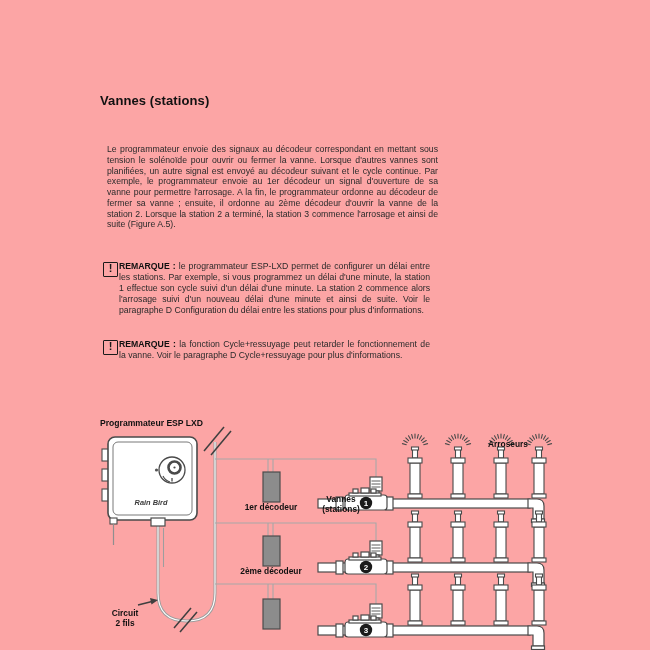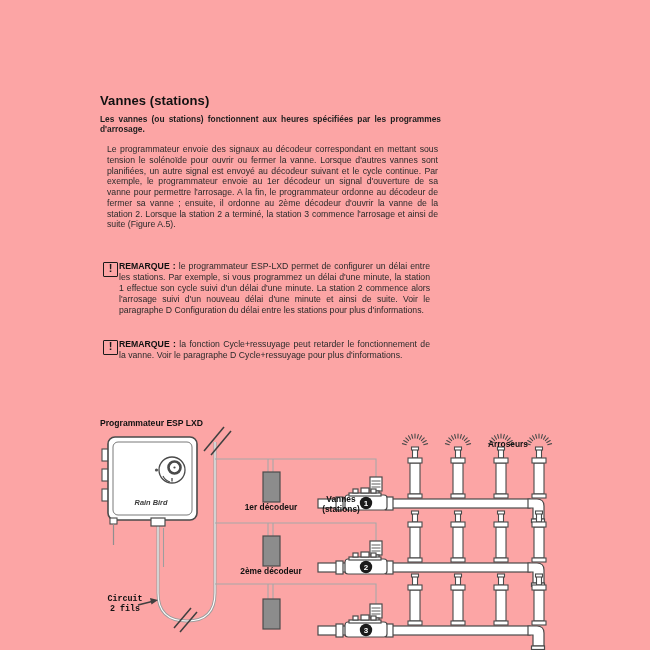--- a/index.html
+++ b/index.html
@@ -24,21 +24,20 @@
   .center { text-align:center; }
   svg text { font-family:"Liberation Sans", sans-serif; }
 </style>
 </head>
 <body>
 
 <div class="page">
 
   <div class="abs title" style="left:100px; top:93px;">Vannes (stations)</div>
 
-  <div class="abs intro" style="left:100px; top:114px; width:341px;">Les vannes (ou stations) fonctionnent aux heures spécifiées par les programmes d'arrosage.</div>
 
   <div class="abs body-par" style="left:107px; top:144px; width:331px;">Le programmateur envoie des signaux au décodeur correspondant en mettant sous tension le solénoïde pour ouvrir ou fermer la vanne. Lorsque d'autres vannes sont planifiées, un autre signal est envoyé au décodeur suivant et le cycle continue. Par exemple, le programmateur envoie au 1er décodeur un signal d'ouverture de sa vanne pour permettre l'arrosage. A la fin, le programmateur ordonne au décodeur de fermer sa vanne ; ensuite, il ordonne au 2ème décodeur d'ouvrir la vanne de la station 2. Lorsque la station 2 a terminé, la station 3 commence l'arrosage et ainsi de suite (Figure A.5).</div>
 
   <div class="abs note" style="left:103px; top:261px; width:336px;">
     <div class="note-icon">!</div>
     <div class="note-text"><b>REMARQUE :</b><span> le programmateur ESP-LXD permet de configurer un délai entre les stations. Par exemple, si vous programmez un délai d'une minute, la station 1 effectue son cycle suivi d'un délai d'une minute. La station 2 commence alors l'arrosage suivi d'un nouveau délai d'une minute et ainsi de suite. Voir le paragraphe D Configuration du délai entre les stations pour plus d'informations.</span></div>
   </div>
 
   <div class="abs note" style="left:103px; top:339px; width:336px;">
     <div class="note-icon">!</div>
@@ -204,18 +203,18 @@
 
   <div class="abs dlabel center" style="left:306px; top:462px; width:70px;margin-top:33px;">
     <div>Vannes</div>
     <div>(stations)</div>
   </div>
 
   <div class="abs dlabel center" style="left:221px; top:503px; width:100px;">1er décodeur</div>
   <div class="abs dlabel center" style="left:221px; top:567px; width:100px;">2ème décodeur</div>
   <div class="abs dlabel center" style="left:221px; top:630px; width:100px;margin-top:46px;">3ème décodeur</div>
 
-  <div class="abs dlabel center" style="left:95px; top:595px; width:60px;font-family:Liberation Mono, monospace;">
+  <div class="abs dlabel center" style="left:95px; top:609px; width:60px;">
     <div>Circuit</div>
     <div>2 fils</div>
   </div>
 
 </div>
 
 </body></html>

